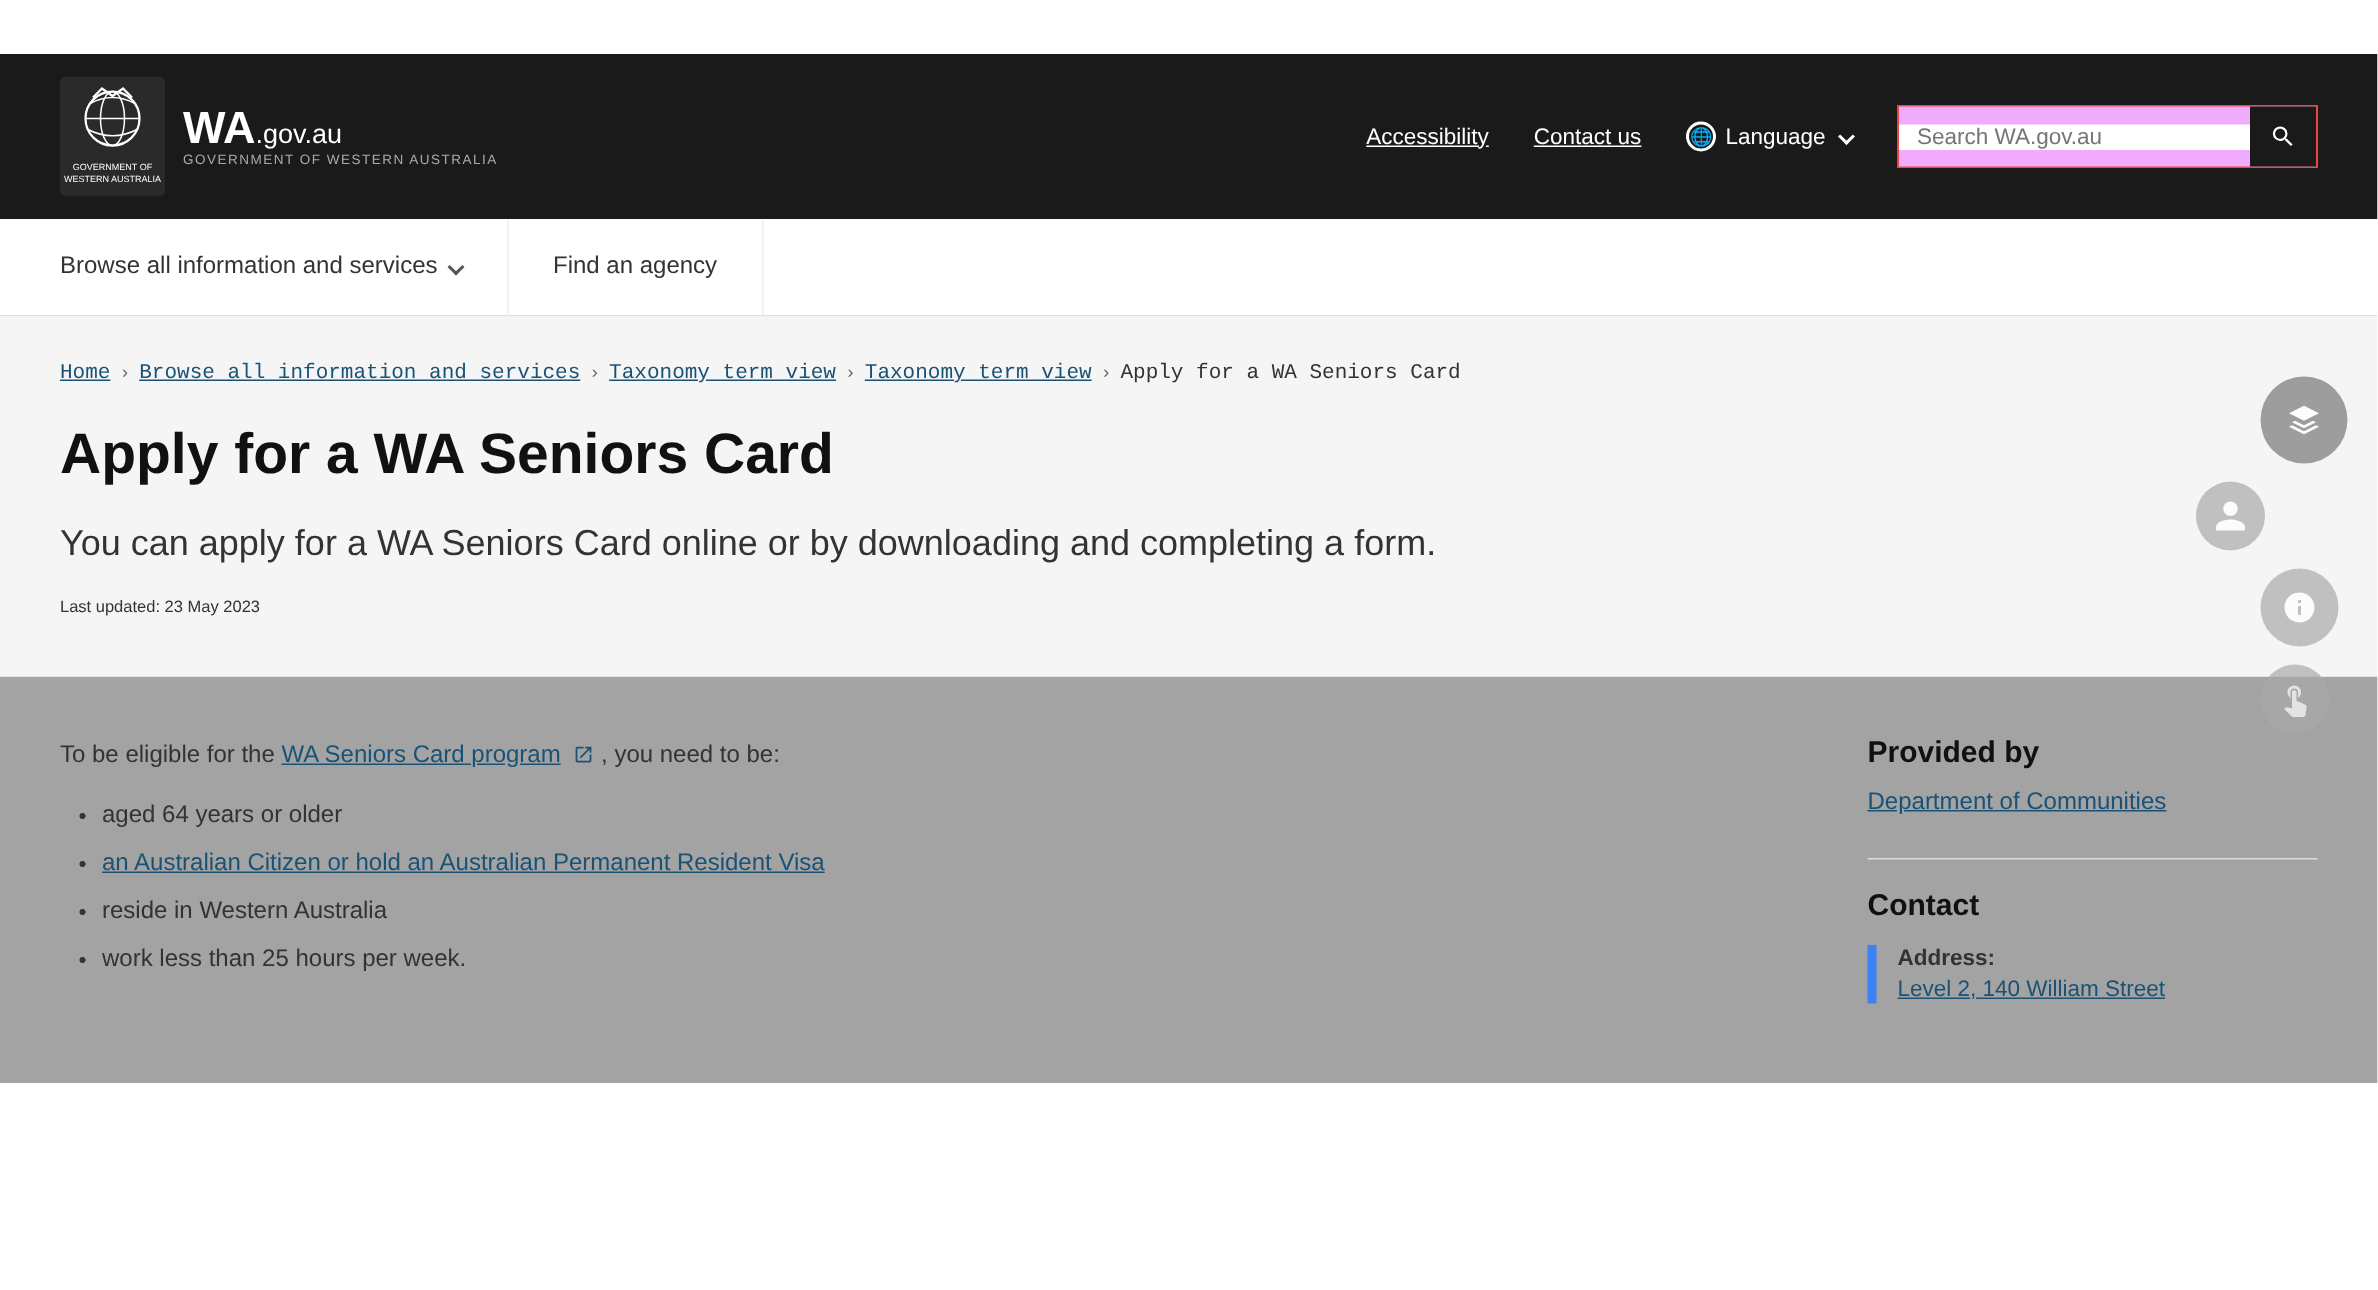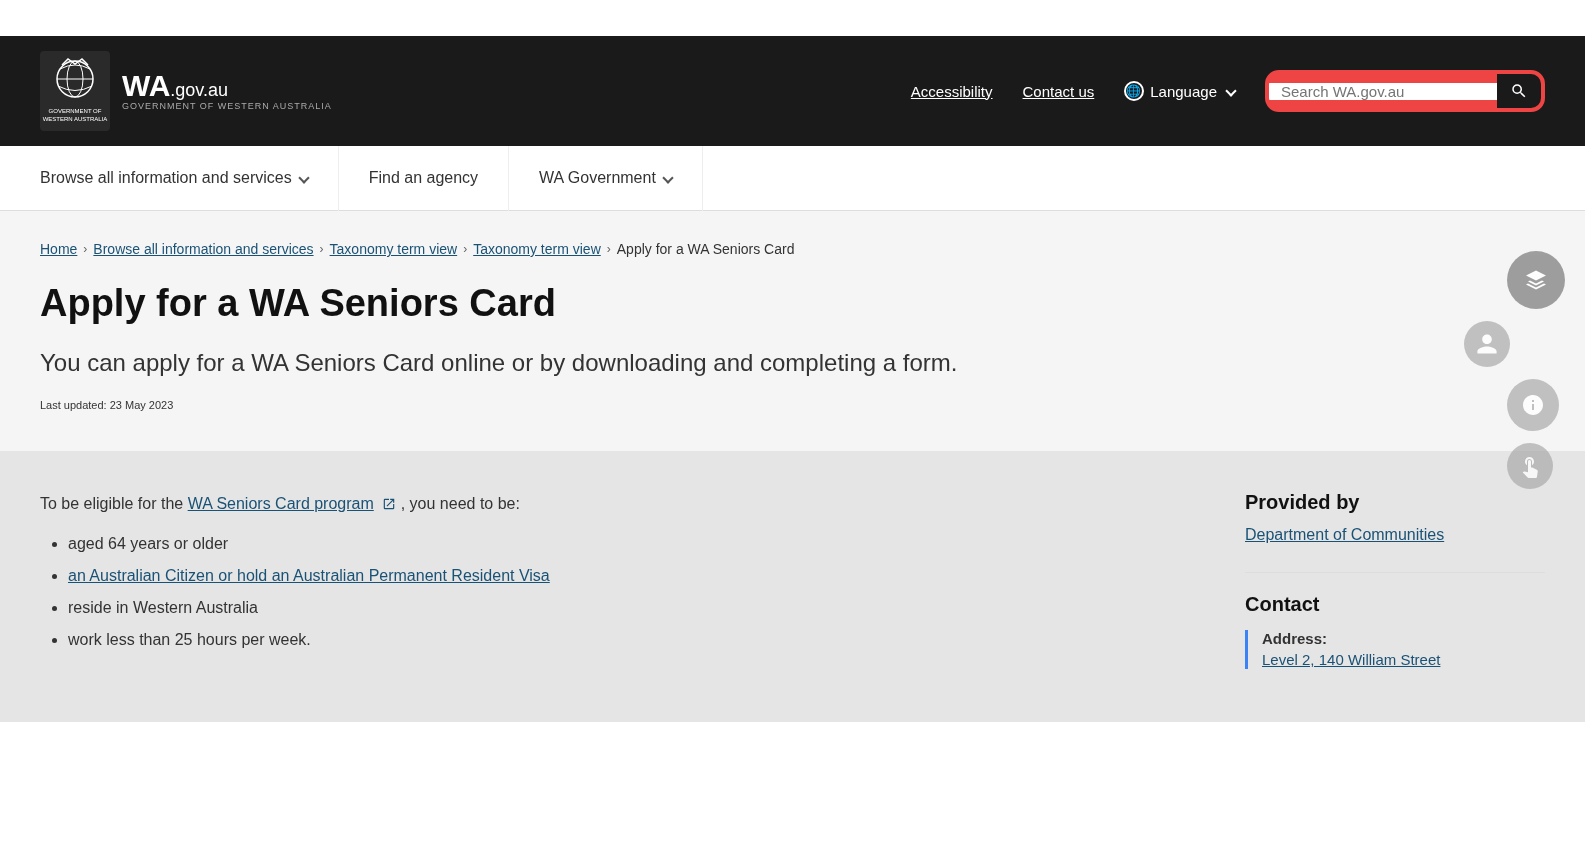--- a/index.html
+++ b/index.html
@@ -57,23 +57,23 @@
       border: solid #fff;
       border-width: 0 2px 2px 0;
       display: inline-block;
       padding: 3px;
       transform: rotate(45deg);
       margin-left: 4px;
     }
     .search-bar {
       display: flex;
       align-items: center;
-      background: #ef4444;
-      border: 4px solid #ef4444;
-      border-radius: 14px;
+      background: #f0abfc;
+      border: 1px solid #ef4444;
+      border-radius: 0;
       overflow: hidden;
       width: 280px;
       height: 42px;
     }
     .search-bar input {
       flex: 1;
       border: none;
       outline: none;
       padding: 0 12px;
       font-size: 15px;
@@ -133,20 +133,21 @@
       padding: 30px 40px 40px 40px;
       position: relative;
     }
     .breadcrumb {
       display: flex;
       align-items: center;
       flex-wrap: wrap;
       gap: 6px;
       font-size: 14px;
       margin-bottom: 24px;
+      font-family: Liberation Mono, monospace;
     }
     .breadcrumb a {
       color: #1a5276;
       text-decoration: underline;
       cursor: pointer;
     }
     .breadcrumb .sep {
       color: #666;
       font-size: 12px;
     }
@@ -203,21 +204,21 @@
       fill: #fff;
       width: 24px;
       height: 24px;
     }
 
     
     .main-content {
       display: flex;
       padding: 40px 40px 40px 40px;
       gap: 60px;
-      background: #e5e5e5;
+      background: #a3a3a3;
     }
     .content-left {
       flex: 1;
     }
     .content-right {
       width: 300px;
       flex-shrink: 0;
     }
 
     .eligibility-intro {
@@ -277,21 +278,21 @@
       font-size: 15px;
       margin-bottom: 4px;
     }
     .contact-address-value {
       color: #1a5276;
       text-decoration: underline;
       font-size: 15px;
       cursor: pointer;
     }
     .contact-border {
-      border-left: 3px solid #3b82f6;
+      border-left: 6px solid #3b82f6;
       padding-left: 14px;
     }
 
     
     .ext-link {
       display: inline-block;
       width: 14px;
       height: 14px;
       margin-left: 4px;
       vertical-align: middle;
@@ -342,24 +343,20 @@
   </div>
 </header>
 
 <nav class="top-nav">
   <div class="top-nav-item">
     <span>Browse all information and services</span>
     <span class="chevron-dark"></span>
   </div>
   <div class="top-nav-item">
     <span>Find an agency</span>
-  </div>
-  <div class="top-nav-item">
-    <span>WA Government</span>
-    <span class="chevron-dark"></span>
   </div>
 </nav>
 
 <section class="page-header-area">
 
   <nav class="breadcrumb">
     <a>Home</a>
     <span class="sep">›</span>
     <a>Browse all information and services</a>
     <span class="sep">›</span>

